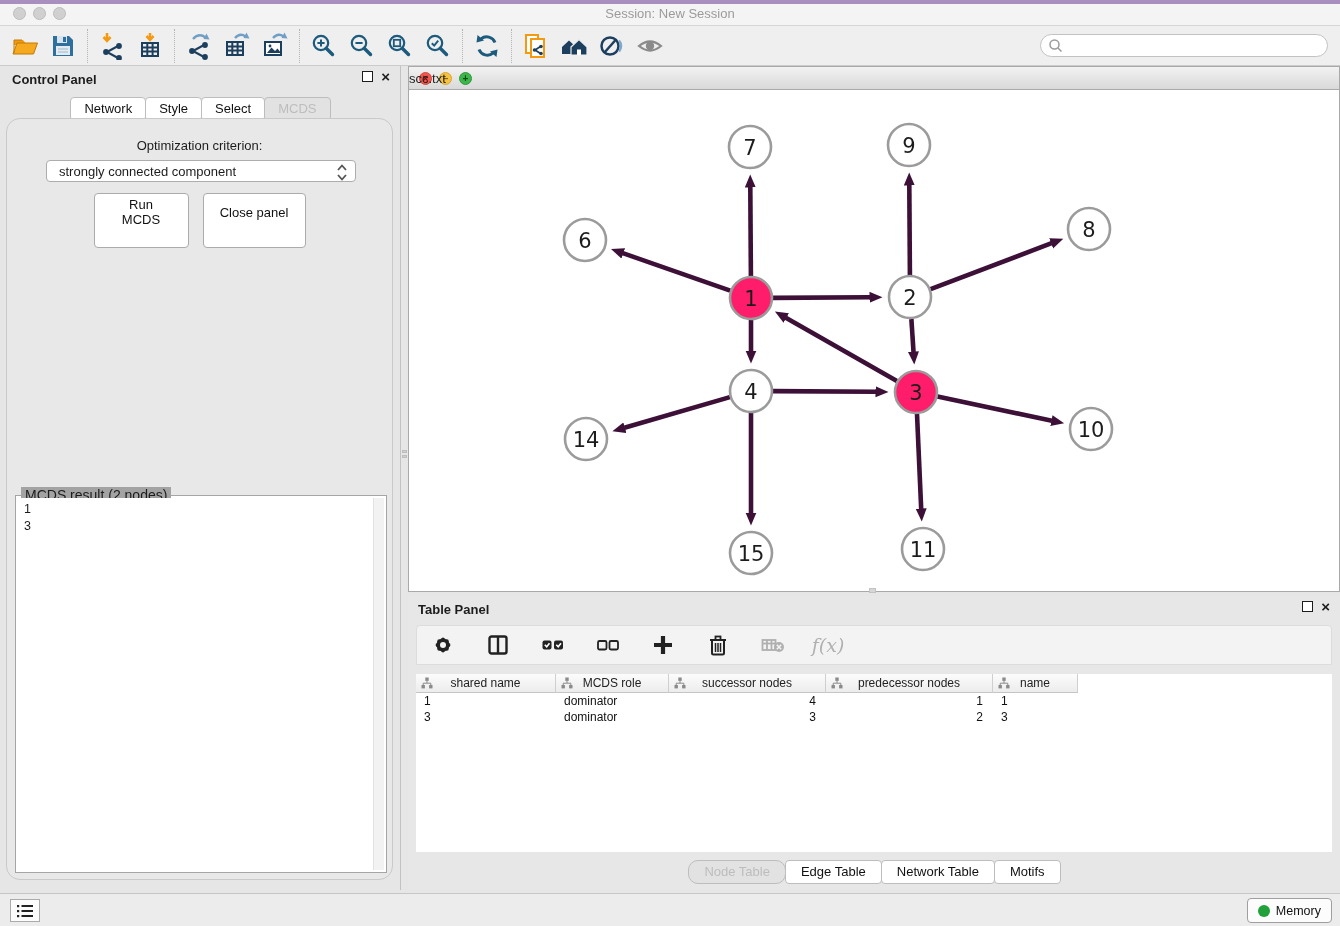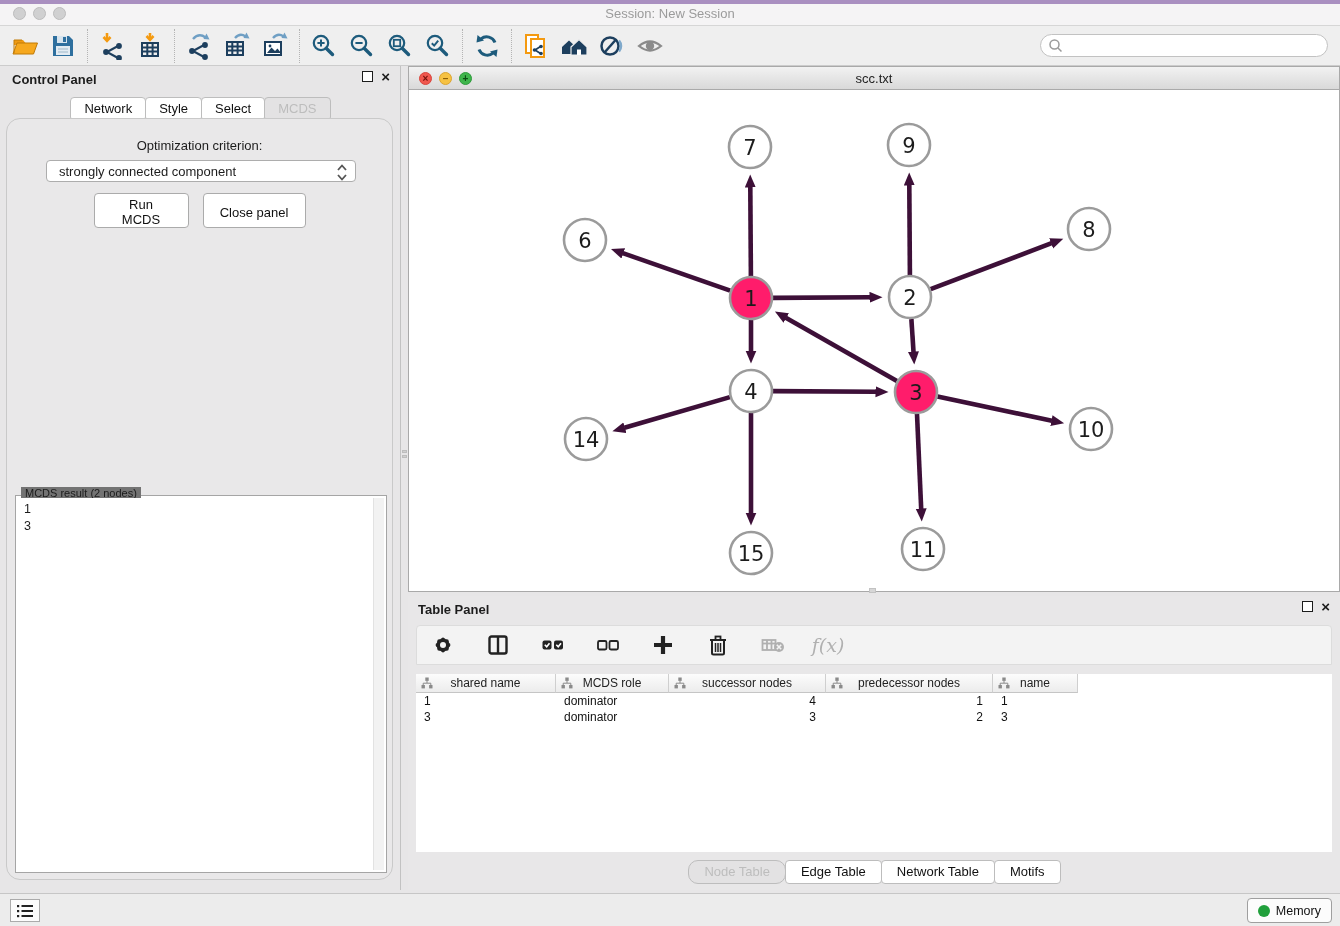--- a/index.html
+++ b/index.html
@@ -31,33 +31,33 @@
 
   .cp-tabs { position:absolute; left:0; top:31px; width:100%; display:flex; justify-content:center; }
   .tab-btn { background:#fff; border:1px solid #bdbdbd; padding:3px 13px 4px; font-size:13px; color:#111; border-radius:4px; margin-right:-1px; position:relative; }
   .tab-btn.active { background:#e3e2e3; color:#bdbdbd; }
 
   .cp-content { position:absolute; left:6px; right:7px; top:52px; bottom:10px; background:#e9e8e9; border:1px solid #c9c9c9; border-radius:14px; }
   .opt-label { position:absolute; top:19px; width:100%; text-align:center; }
   .criterion-select { position:absolute; left:39px; top:41px; width:310px; height:22px; background:#fff; border:1px solid #adadad; border-radius:4px; display:flex; align-items:center; padding-left:12px; }
   .select-stepper { position:absolute; right:7px; top:3px; }
   .cp-buttons { position:absolute; top:74px; width:100%; display:flex; justify-content:center; gap:14px; }
-  .push-btn { background:#fff; border:1px solid #ababab; border-radius:4px; padding:3px 14px 0; font-size:13px; color:#111; }
+  .push-btn { background:#fff; border:1px solid #ababab; border-radius:4px; padding:3px 14px 20px; font-size:13px; color:#111; }
   .run-btn { width:95px; }
   .closep-btn { width:103px; }
 
   .groupbox { position:absolute; left:8px; top:376px; width:372px; height:378px; border:1px solid #a5a5a5; background:#fff; }
-  .groupbox-label { position:absolute; top:-9px; left:5px; background:#737373; padding:0 4px; font-size:11px;text-decoration:underline; }
+  .groupbox-label { position:absolute; top:-9px; left:5px; background:#a3a3a3; padding:0 4px; font-size:14px;text-decoration:underline; }
   .result-area { position:absolute; inset:2px; background:#fff; padding:3px 6px; font-size:12.5px; line-height:17px; overflow:hidden; }
   .result-scroll { position:absolute; right:2px; top:2px; bottom:2px; width:11px; background:#f2f2f2; border-left:1px solid #e2e2e2; }
 
   
   .net-window { position:absolute; left:408px; top:66px; width:932px; height:526px; background:#fff; border:1px solid #a9a9a9; }
   .net-titlebar { position:absolute; left:0; top:0; width:100%; height:23px; background:linear-gradient(#f2f2f2,#d9d9d9); border-bottom:1px solid #aaa; }
-  .net-title { position:absolute; width:100%; text-align:center; top:4px; color:#222; }
+  .net-title { position:absolute; width:100%; text-align:left; top:4px; color:#222; }
   .tl { position:absolute; top:4.5px; width:13px; height:13px; border-radius:50%; font-size:10px; font-weight:bold; text-align:center; line-height:12px; }
   .tl-red   { left:10px; background:#f0574e; border:1px solid #d8453d; color:#71110c; }
   .tl-yel   { left:30px; background:#f6c243; border:1px solid #dba531; color:#8a5d06; }
   .tl-grn   { left:50px; background:#3eb54b; border:1px solid #2f9a3c; color:#0c4d14; }
   .tl-red::before { content:"×"; } .tl-yel::before { content:"–"; } .tl-grn::before { content:"+"; }
   .net-canvas { position:absolute; left:0; top:23px; width:930px; height:501px; background:#fff; }
   .graph-node-label { font-family:"DejaVu Sans", sans-serif; font-size:21px; fill:#1c1c1c; font-weight:400; }
 
   .v-grip { position:absolute; left:402px; top:450px; width:5px; height:16px; display:flex; flex-direction:column; gap:2px; }
   .v-grip i { height:3px; background:#cfcfcf; border:1px solid #bdbdbd; }

